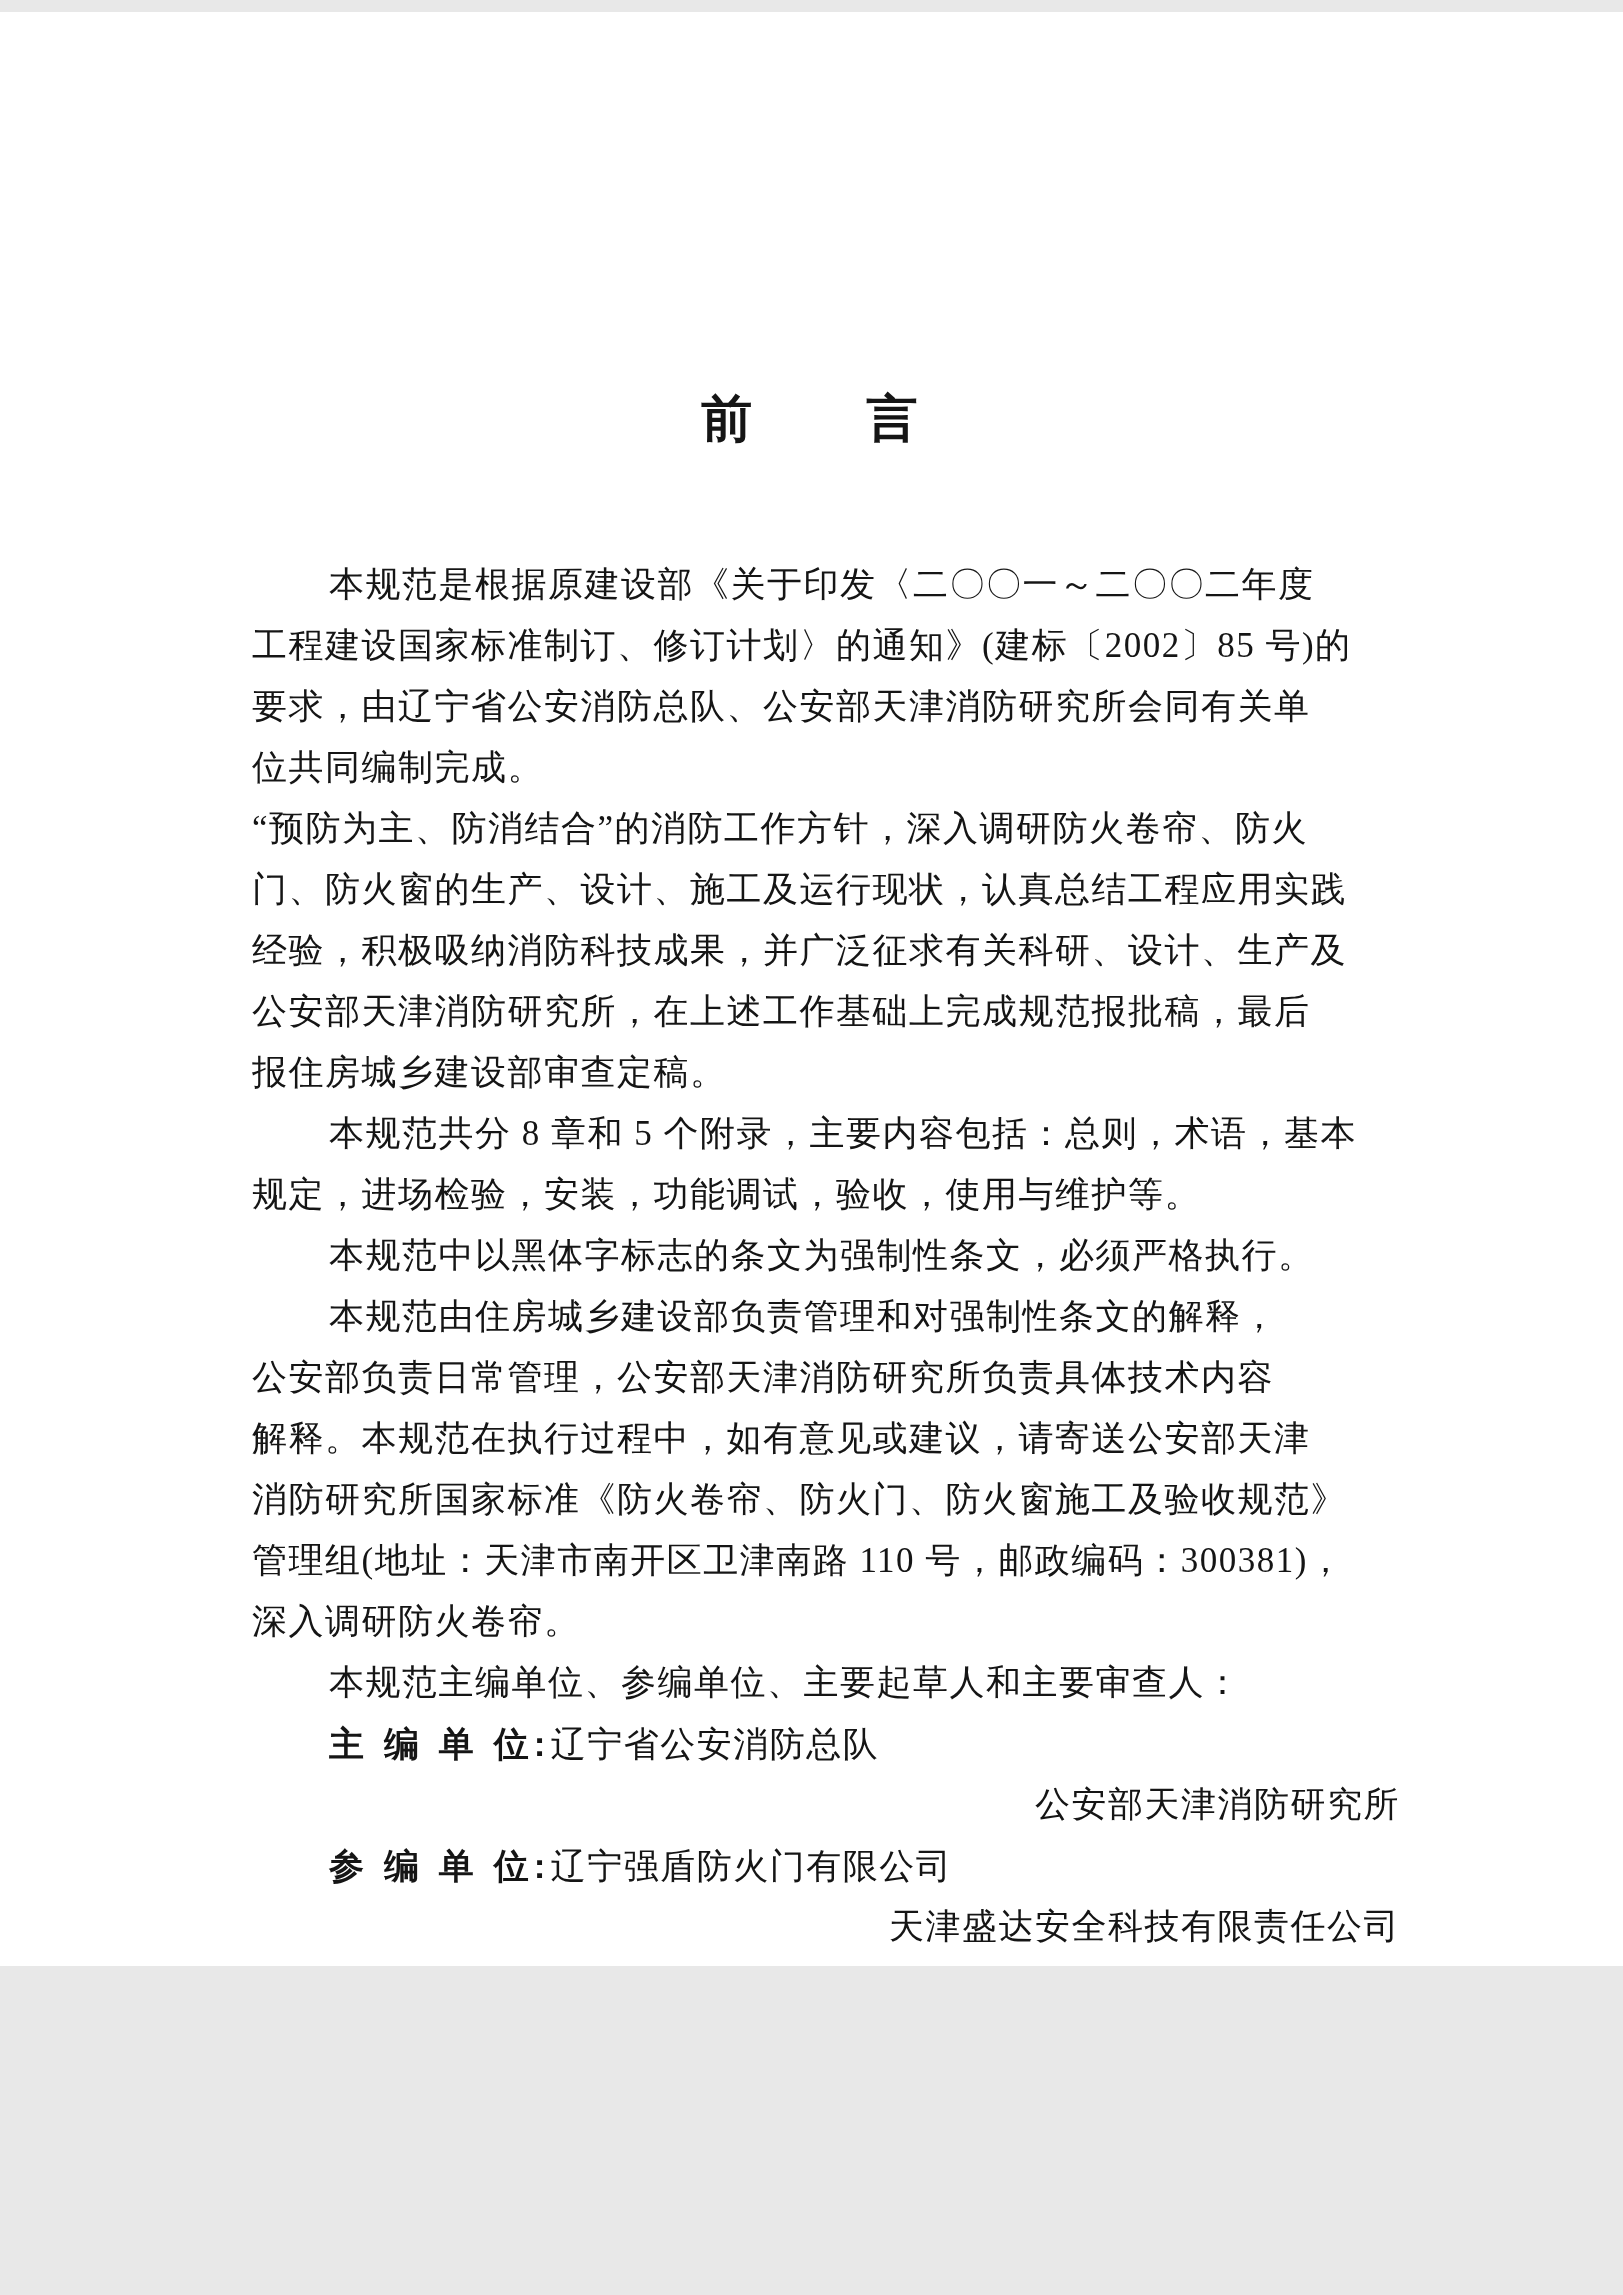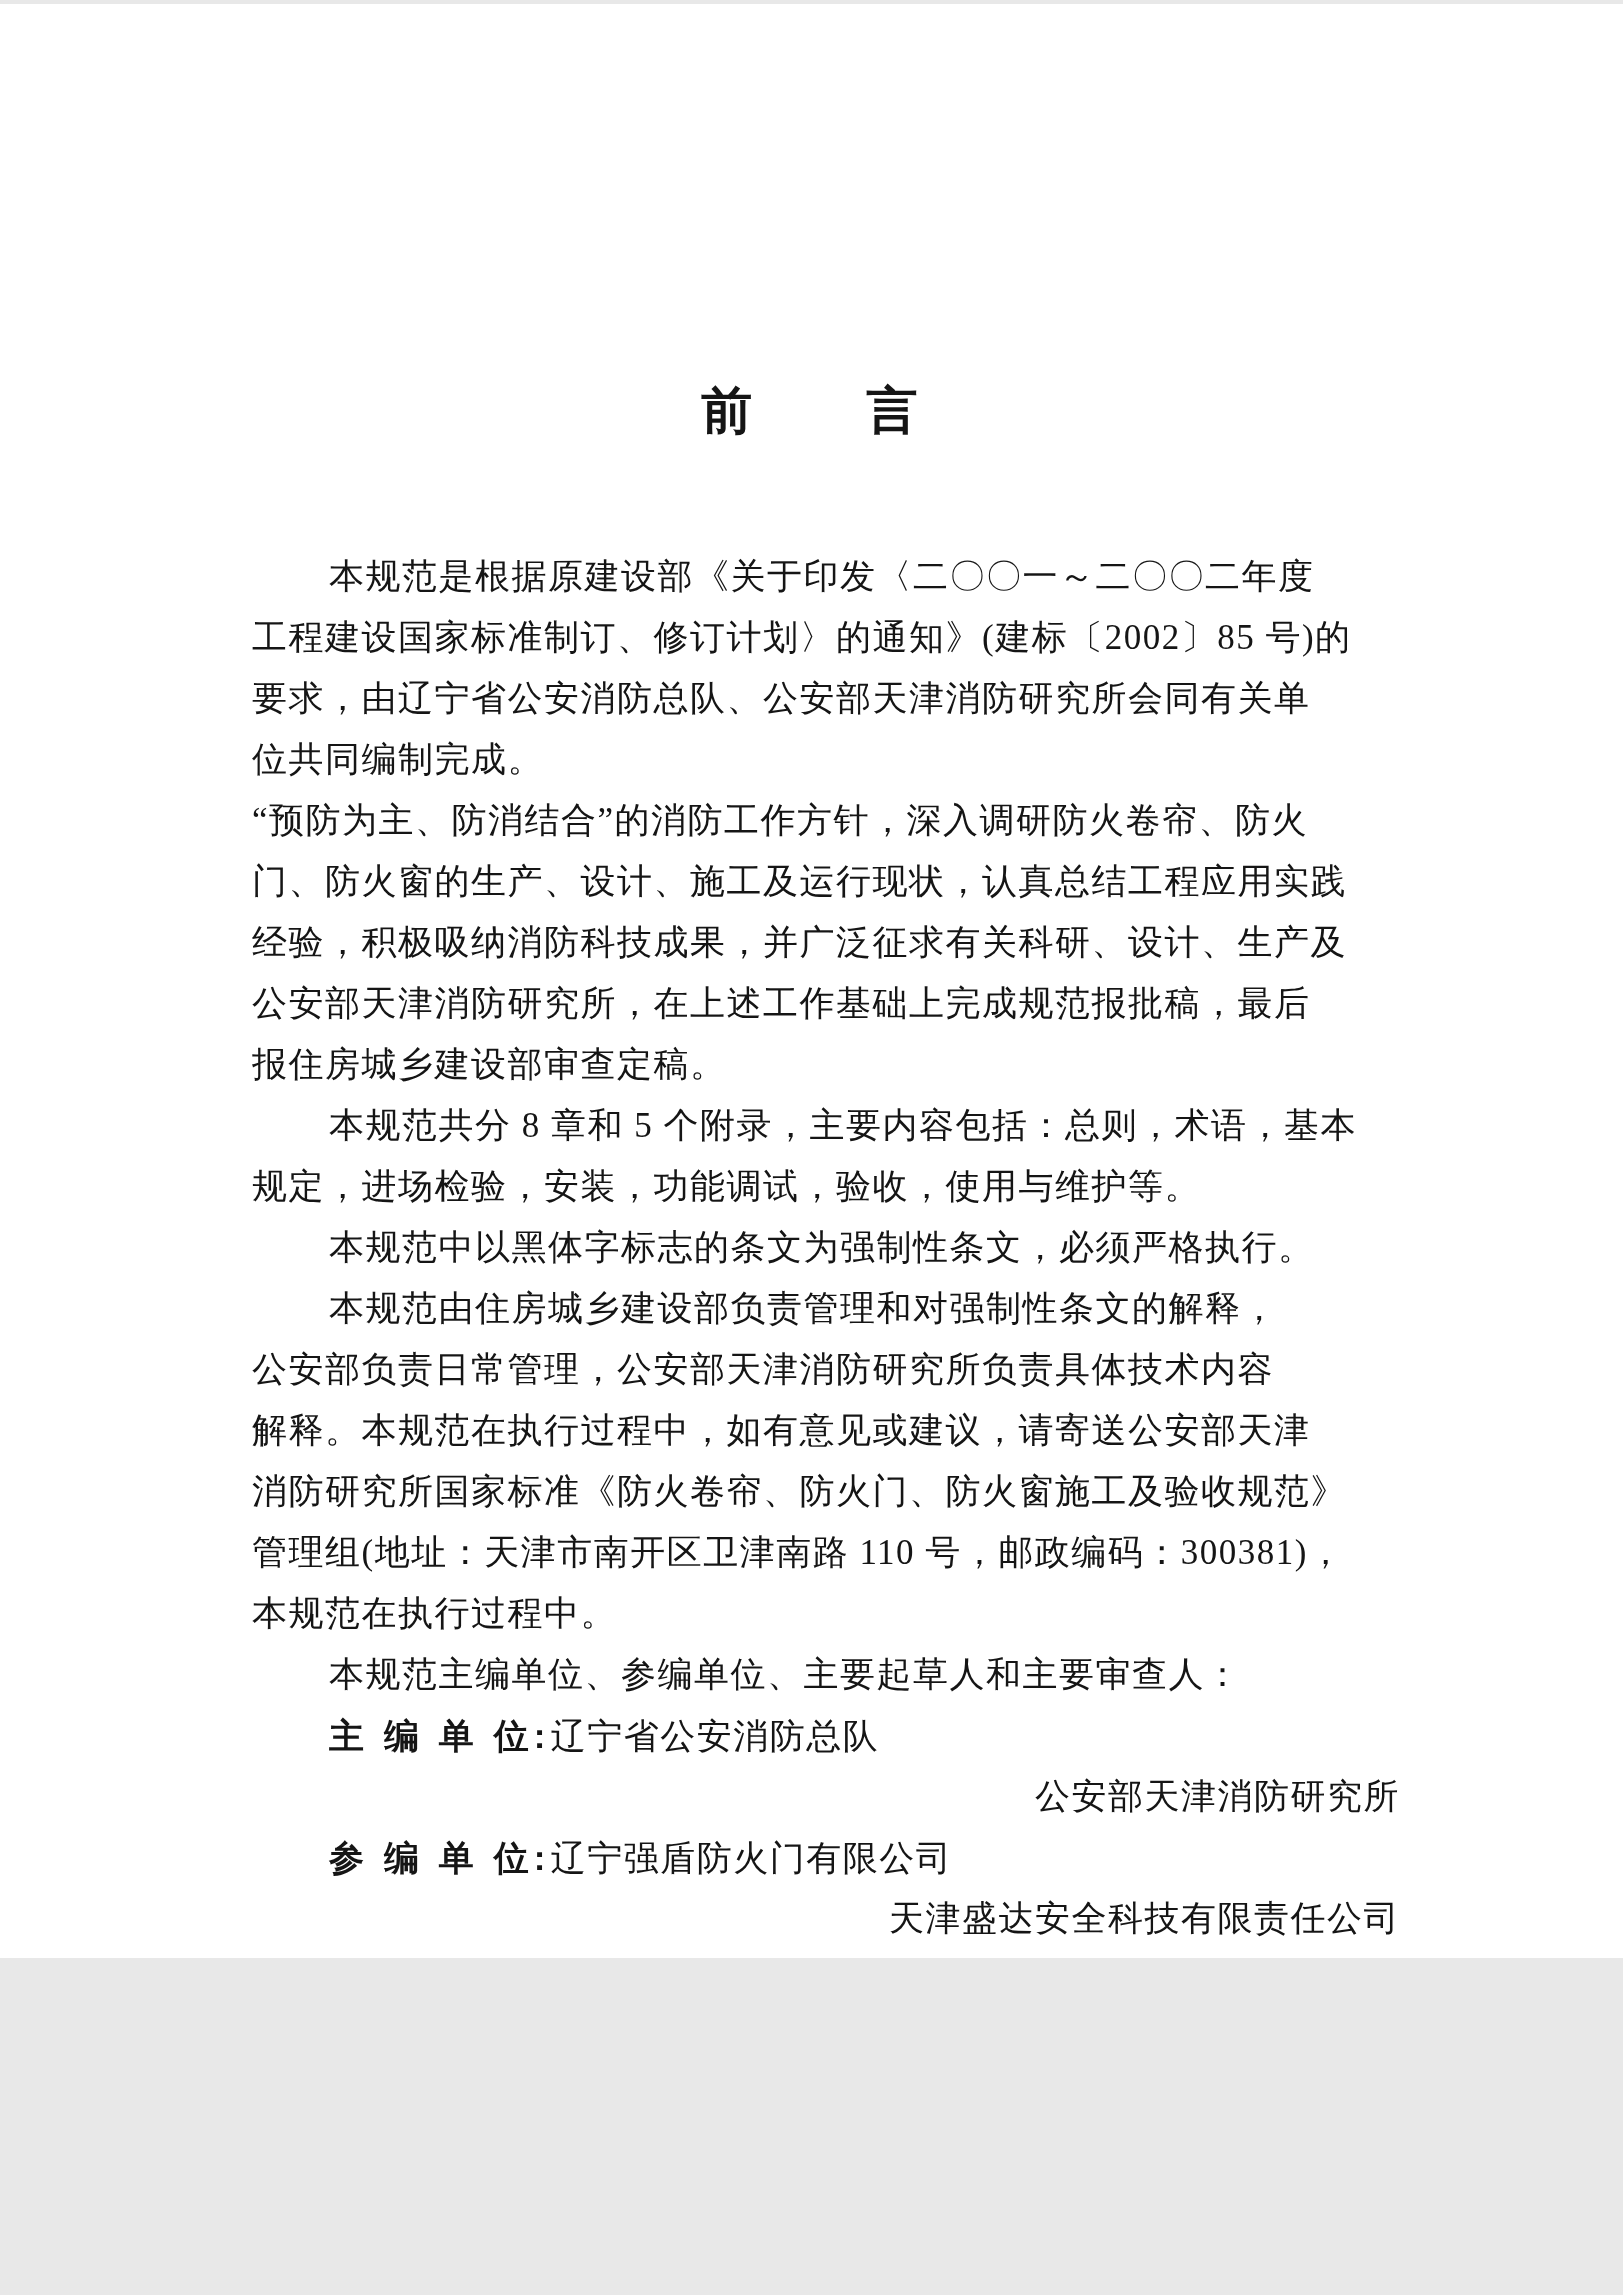--- a/index.html
+++ b/index.html
@@ -5,21 +5,21 @@
 <style>
   html, body {
     margin: 0;
     padding: 0;
     background: #e8e8e8;
   }
   .page {
     position: relative;
     width: 1623px;
     height: 1954px;
-    margin: 4px auto;
+    margin: 12px auto;
     background: #ffffff;
     color: #151515;
     font-family: "Liberation Serif", serif;
     overflow: hidden;
   }
   .title {
     position: absolute;
     left: 0;
     top: 379px;
     width: 100%;
@@ -79,21 +79,21 @@
       <div class="line">公安部天津消防研究所，在上述工作基础上完成规范报批稿，最后</div>
       <div class="line">报住房城乡建设部审查定稿。</div>
       <div class="line indent">本规范共分 8 章和 5 个附录，主要内容包括：总则，术语，基本</div>
       <div class="line">规定，进场检验，安装，功能调试，验收，使用与维护等。</div>
       <div class="line indent">本规范中以黑体字标志的条文为强制性条文，必须严格执行。</div>
       <div class="line indent">本规范由住房城乡建设部负责管理和对强制性条文的解释，</div>
       <div class="line">公安部负责日常管理，公安部天津消防研究所负责具体技术内容</div>
       <div class="line">解释。本规范在执行过程中，如有意见或建议，请寄送公安部天津</div>
       <div class="line">消防研究所国家标准《防火卷帘、防火门、防火窗施工及验收规范》</div>
       <div class="line">管理组(地址：天津市南开区卫津南路 110 号，邮政编码：300381)，</div>
-      <div class="line">本规范在执行过程中。</div>
+      <div class="line">深入调研防火卷帘。</div>
       <div class="line indent">本规范主编单位、参编单位、主要起草人和主要审查人：</div>
       <div class="line indent"><span class="unit-label">主 编 单 位:</span><span>辽宁省公安消防总队</span></div>
       <div class="line hang">公安部天津消防研究所</div>
       <div class="line indent"><span class="unit-label">参 编 单 位:</span><span>辽宁强盾防火门有限公司</span></div>
       <div class="line hang">天津盛达安全科技有限责任公司</div>
     </div>
 
   <div class="page-number">· 1 ·</div>
 </div>
 

